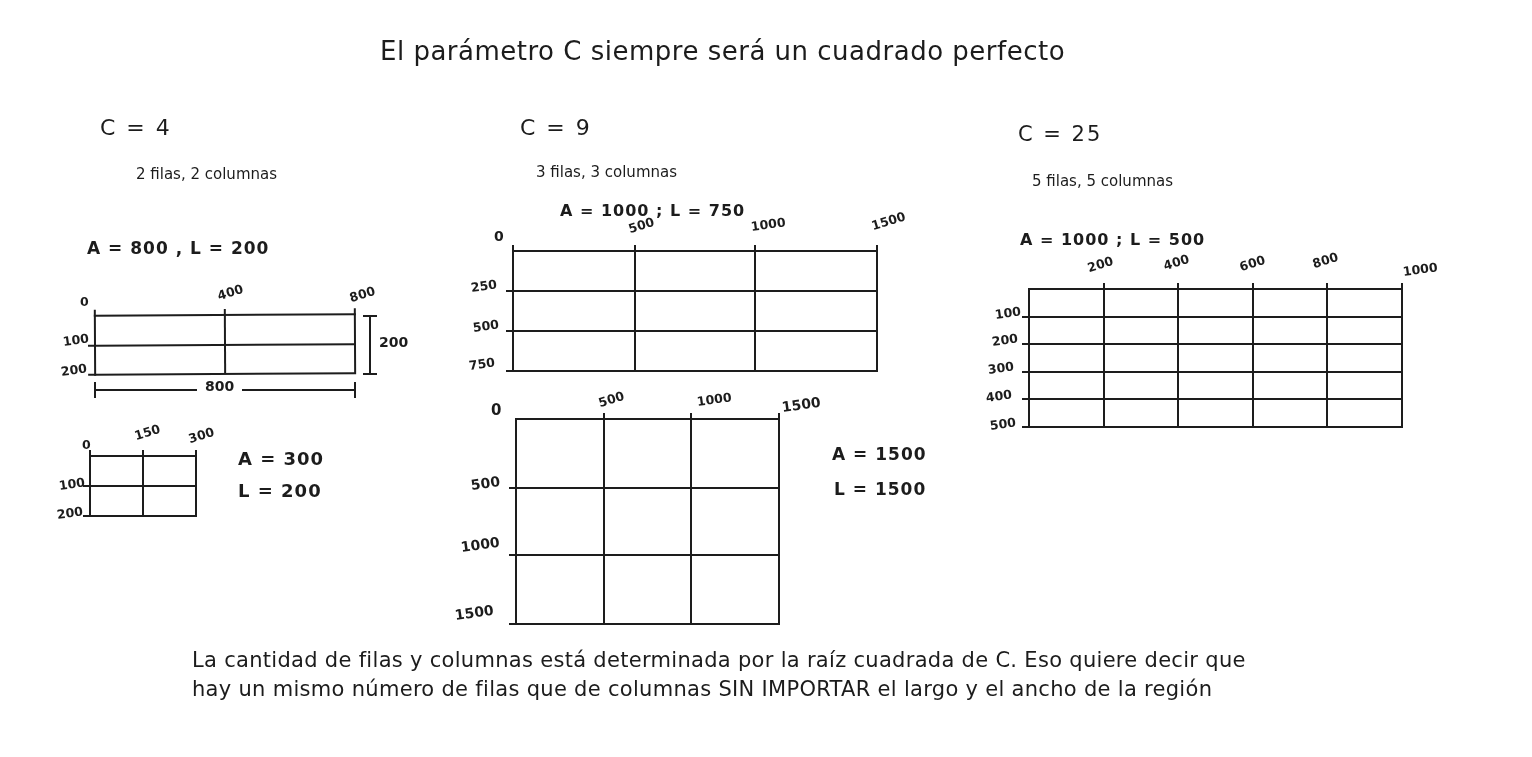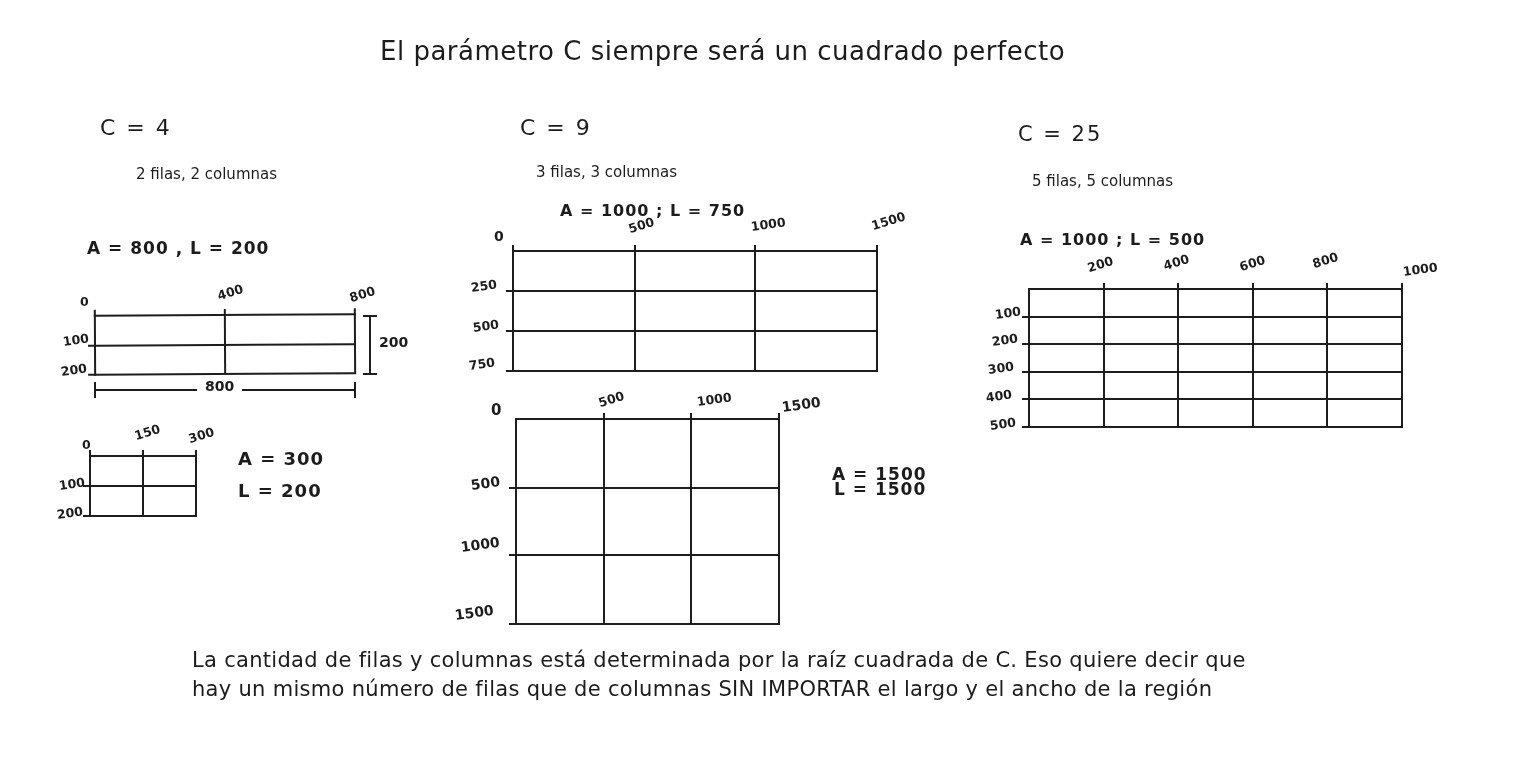--- a/index.html
+++ b/index.html
@@ -119,21 +119,21 @@
       <div class="ty" style="top:calc(66.66% - 1px);"></div>
       <div class="ty" style="bottom:-2px;"></div>
     </div>
     <span class="tick" style="left:491px; top:401px; font-size:15px;">0</span>
     <span class="tick" style="left:601px; top:395px;"><span class="rot">500</span></span>
     <span class="tick" style="left:698px; top:394px;"><span class="rot2">1000</span></span>
     <span class="tick" style="left:783px; top:399px; font-size:14px;"><span class="rot2">1500</span></span>
     <span class="tick" style="left:472px; top:477px; font-size:14px;"><span class="rot2">500</span></span>
     <span class="tick" style="left:462px; top:539px; font-size:14px;"><span class="rot2">1000</span></span>
     <span class="tick" style="left:456px; top:607px; font-size:14px;"><span class="rot2">1500</span></span>
-    <div class="txt glabel" style="left:832px; top:444px;margin-top:20px;">A = 1500</div>
+    <div class="txt glabel" style="left:832px; top:444px;">A = 1500</div>
     <div class="txt glabel" style="left:834px; top:479px;">L = 1500</div>
   </div>
 
   <div>
     <div class="txt heading" style="left:1018px; top:122px; font-size:21px;">C = 25</div>
     <div class="txt sub" style="left:1032px; top:172px;">5 filas, 5 columnas</div>
     <div class="txt glabel" style="left:1020px; top:230px; font-size:16px;">A = 1000  ;   L = 500</div>
 
     <div class="gb" style="left:1028px; top:288px; width:375px; height:140px;">
       <div class="v" style="left:calc(20% - 1px);"></div>

